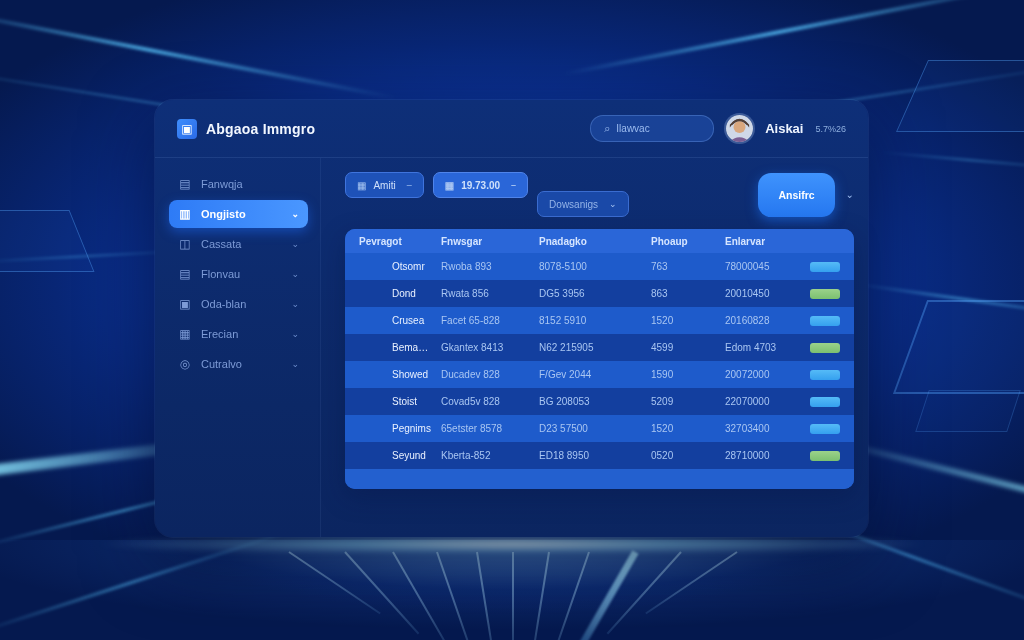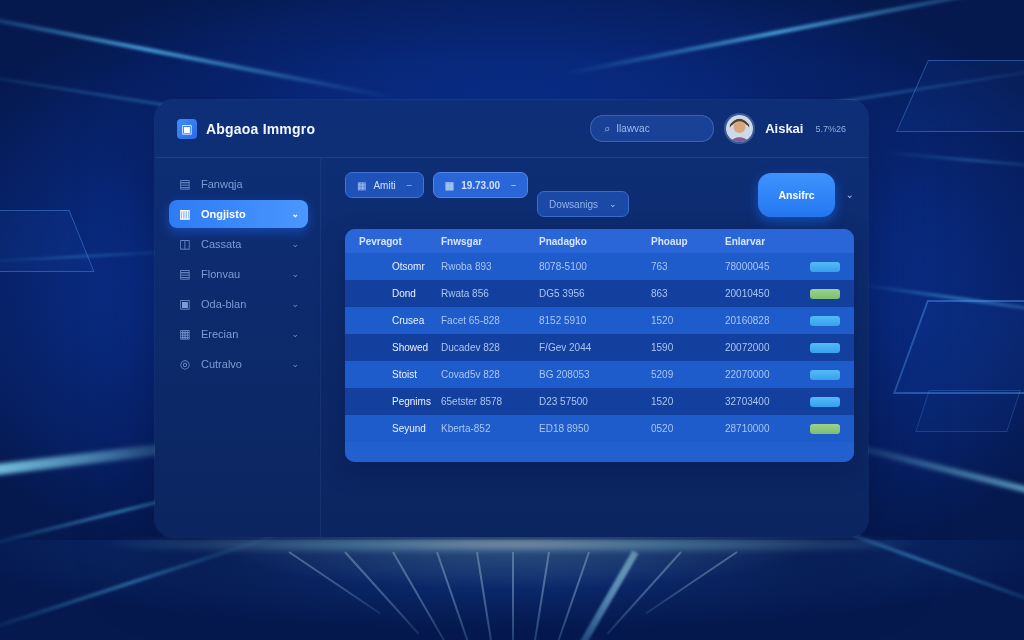--- a/index.html
+++ b/index.html
@@ -259,20 +259,30 @@
               <span class="t-cell first">Crusea</span>
               <span class="t-cell">Facet 65-828</span>
               <span class="t-cell">8152 5910</span>
               <span class="t-cell">1520</span>
               <span class="t-cell">20160828</span>
               <span class="t-badge-cell">
                 <span class="badge blue"></span>
               </span>
             </div>
             <div class="t-row">
+              <span class="t-cell first">Bemadmd</span>
+              <span class="t-cell">Gkantex 8413</span>
+              <span class="t-cell">N62 215905</span>
+              <span class="t-cell">4599</span>
+              <span class="t-cell">Edom 4703</span>
+              <span class="t-badge-cell">
+                <span class="badge green"></span>
+              </span>
+            </div>
+            <div class="t-row">
               <span class="t-cell first">Showed</span>
               <span class="t-cell">Ducadev 828</span>
               <span class="t-cell">F/Gev 2044</span>
               <span class="t-cell">1590</span>
               <span class="t-cell">20072000</span>
               <span class="t-badge-cell">
                 <span class="badge blue"></span>
               </span>
             </div>
             <div class="t-row">

